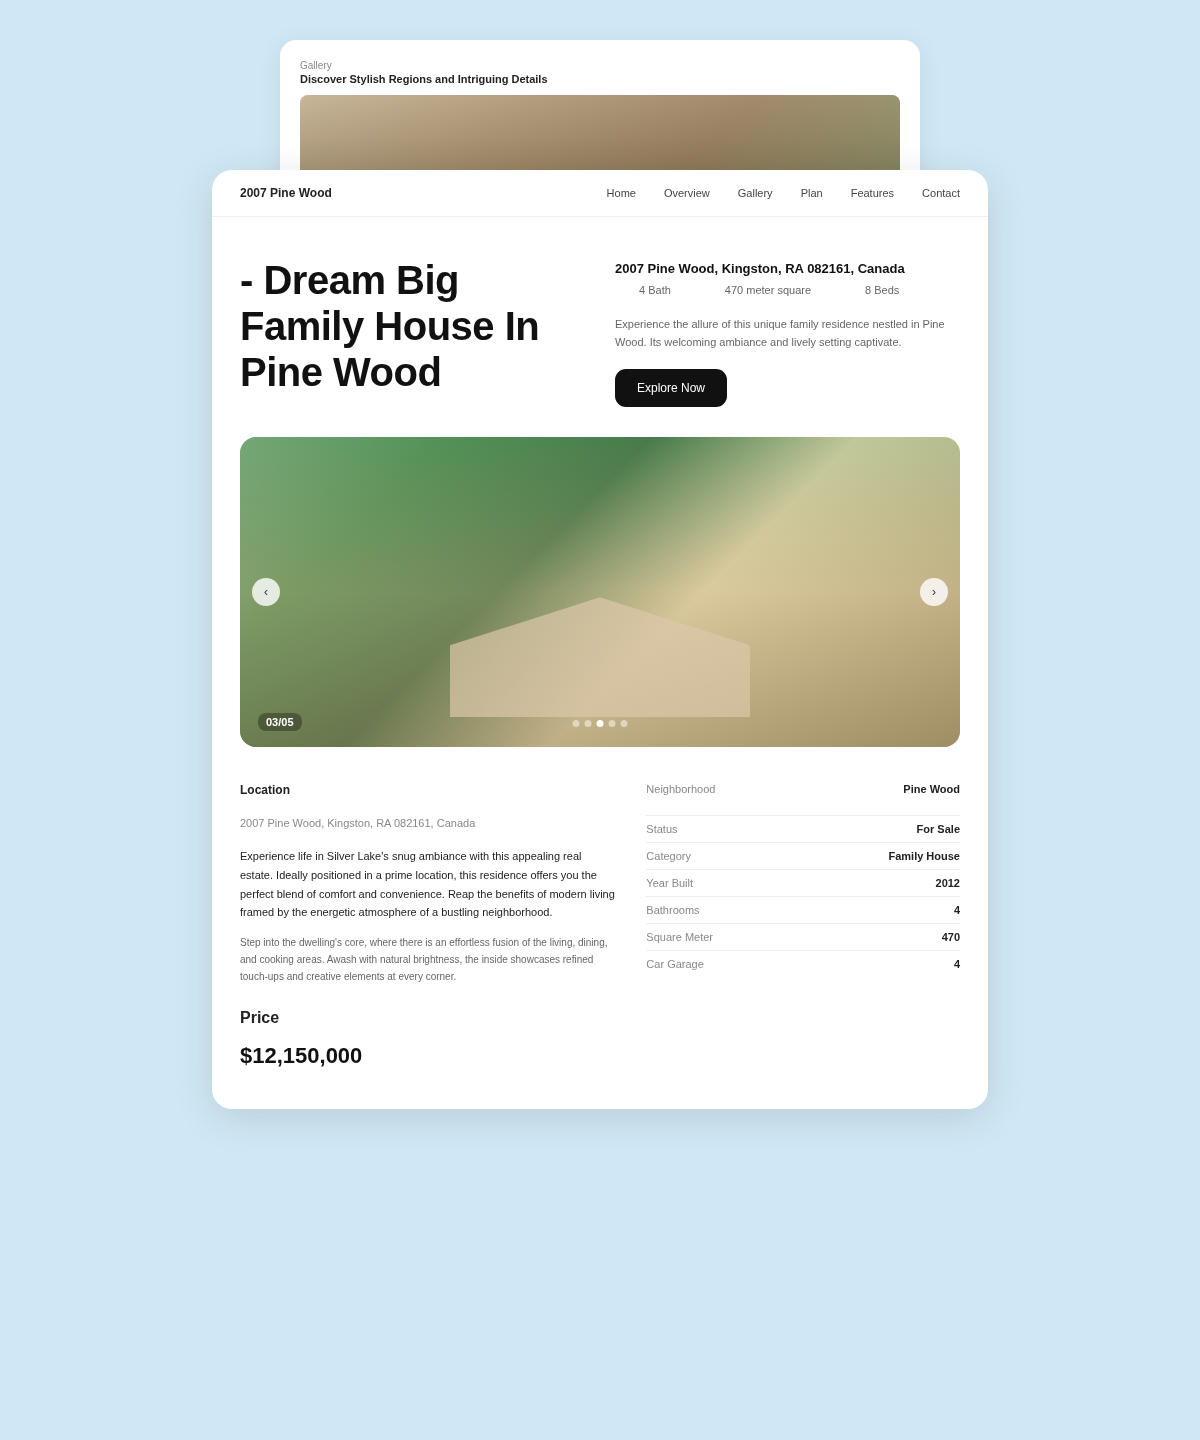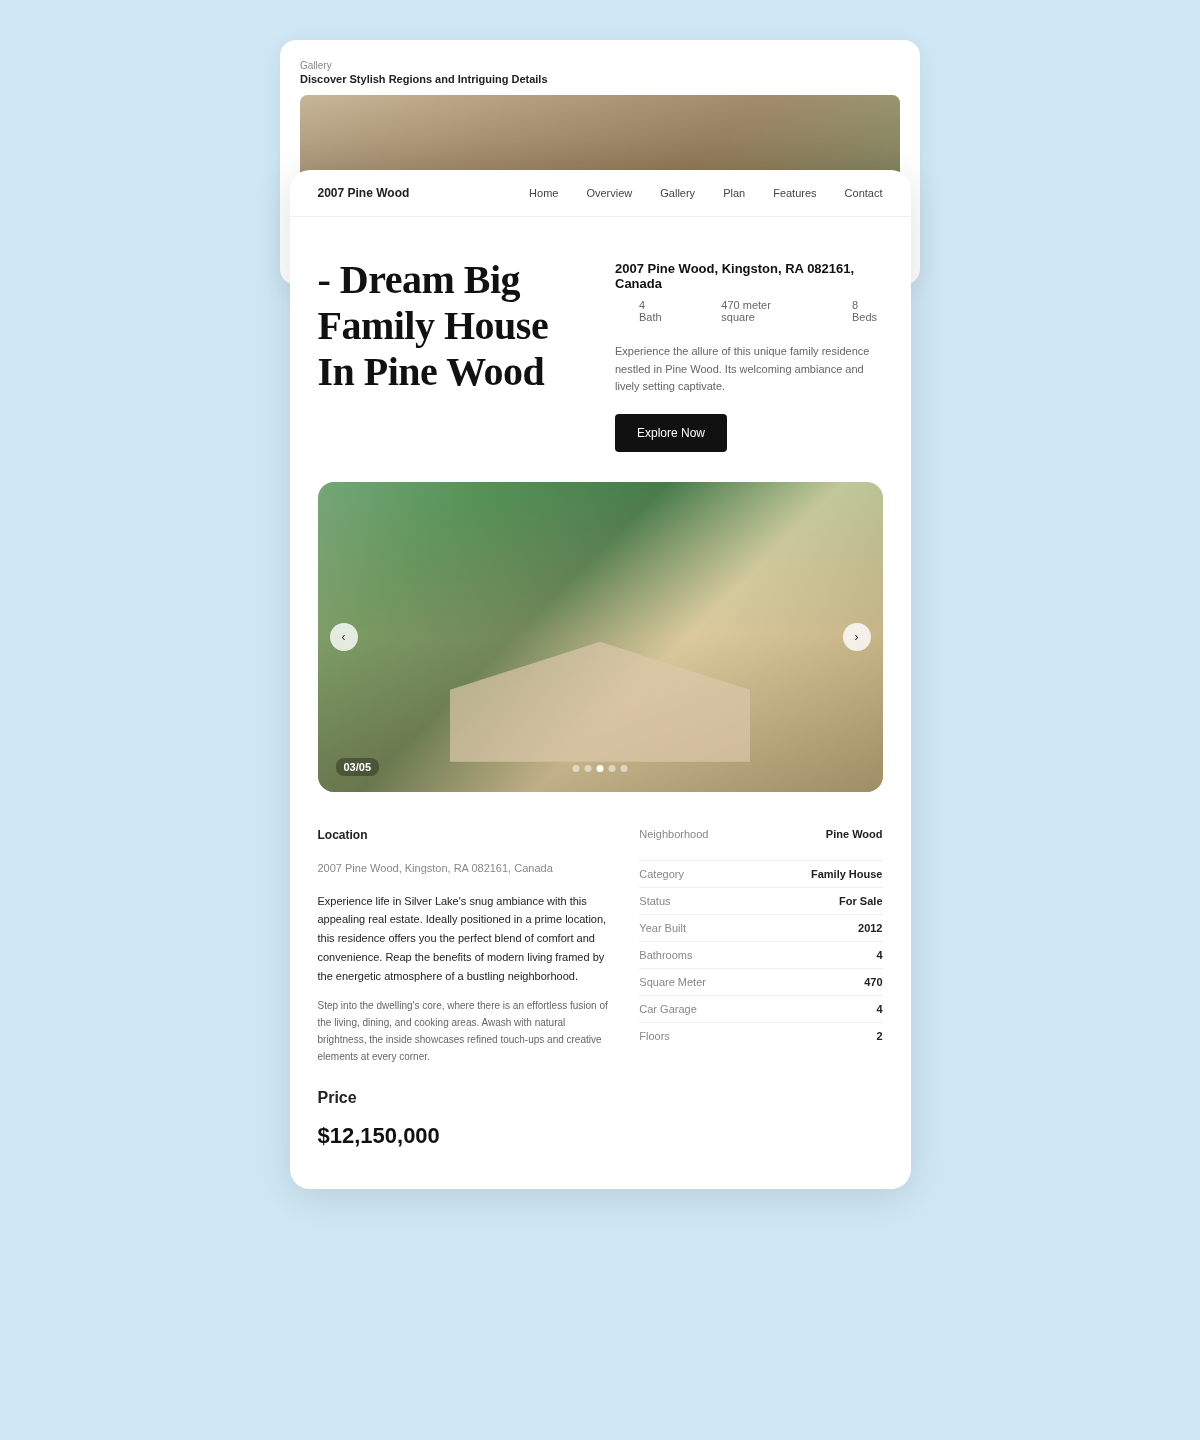--- a/index.html
+++ b/index.html
@@ -60,21 +60,21 @@
       top: 0; left: 0; right: 0; bottom: 0;
       background:
         linear-gradient(180deg, rgba(200,180,150,0.4) 0%, rgba(100,80,50,0.6) 100%);
     }
 
     
     .main-card {
       position: relative;
       z-index: 2;
       margin-top: 130px;
-      width: 621px;
+      width: 776px;
       background: #fff;
       border-radius: 20px;
       box-shadow: 0 8px 40px rgba(0,0,0,0.12);
       overflow: hidden;
     }
 
     
     .nav {
       display: flex;
       align-items: center;
@@ -99,21 +99,20 @@
     }
 
     
     .hero {
       display: flex;
       padding: 40px 28px 30px 28px;
       gap: 30px;
     }
     .hero-left {
       flex: 1;
-      font-family: Liberation Serif, serif;
     }
     .hero-title {
       font-size: 40px;
       font-weight: 700;
       color: #111;
       line-height: 1.15;
       letter-spacing: -0.5px;
     }
     .hero-right {
       flex: 1;
@@ -139,21 +138,21 @@
       font-size: 11px;
       color: #666;
       line-height: 1.6;
       margin-bottom: 18px;
     }
     .explore-btn {
       background: #111;
       color: #fff;
       border: none;
       padding: 12px 22px;
-      border-radius: 4px;
+      border-radius: 11px;
       font-size: 12px;
       font-weight: 500;
       cursor: pointer;
     }
 
     
     .carousel {
       position: relative;
       margin: 0 28px 0 28px;
       border-radius: 16px;
@@ -380,46 +379,42 @@
         <div class="price-value">$12,150,000</div>
       </div>
       <div class="details-right">
         <div class="neighborhood-row">
           <span class="neighborhood-label">Neighborhood</span>
           <span class="neighborhood-value">Pine Wood</span>
         </div>
         <table class="specs-table">
           <tbody id="specs-tbody">
               <tr>
+      <td>Status</td>
+      <td>For Sale</td>
+    </tr>
+              <tr>
       <td>Category</td>
       <td>Family House</td>
     </tr>
               <tr>
-      <td>Status</td>
-      <td>For Sale</td>
-    </tr>
-              <tr>
       <td>Year Built</td>
       <td>2012</td>
     </tr>
               <tr>
       <td>Bathrooms</td>
       <td>4</td>
     </tr>
               <tr>
       <td>Square Meter</td>
       <td>470</td>
     </tr>
               <tr>
       <td>Car Garage</td>
       <td>4</td>
     </tr>
-              <tr>
-      <td>Floors</td>
-      <td>2</td>
-    </tr>
             </tbody>
         </table>
       </div>
     </div>
 
   </div>
 </div>
 
 </body></html>

